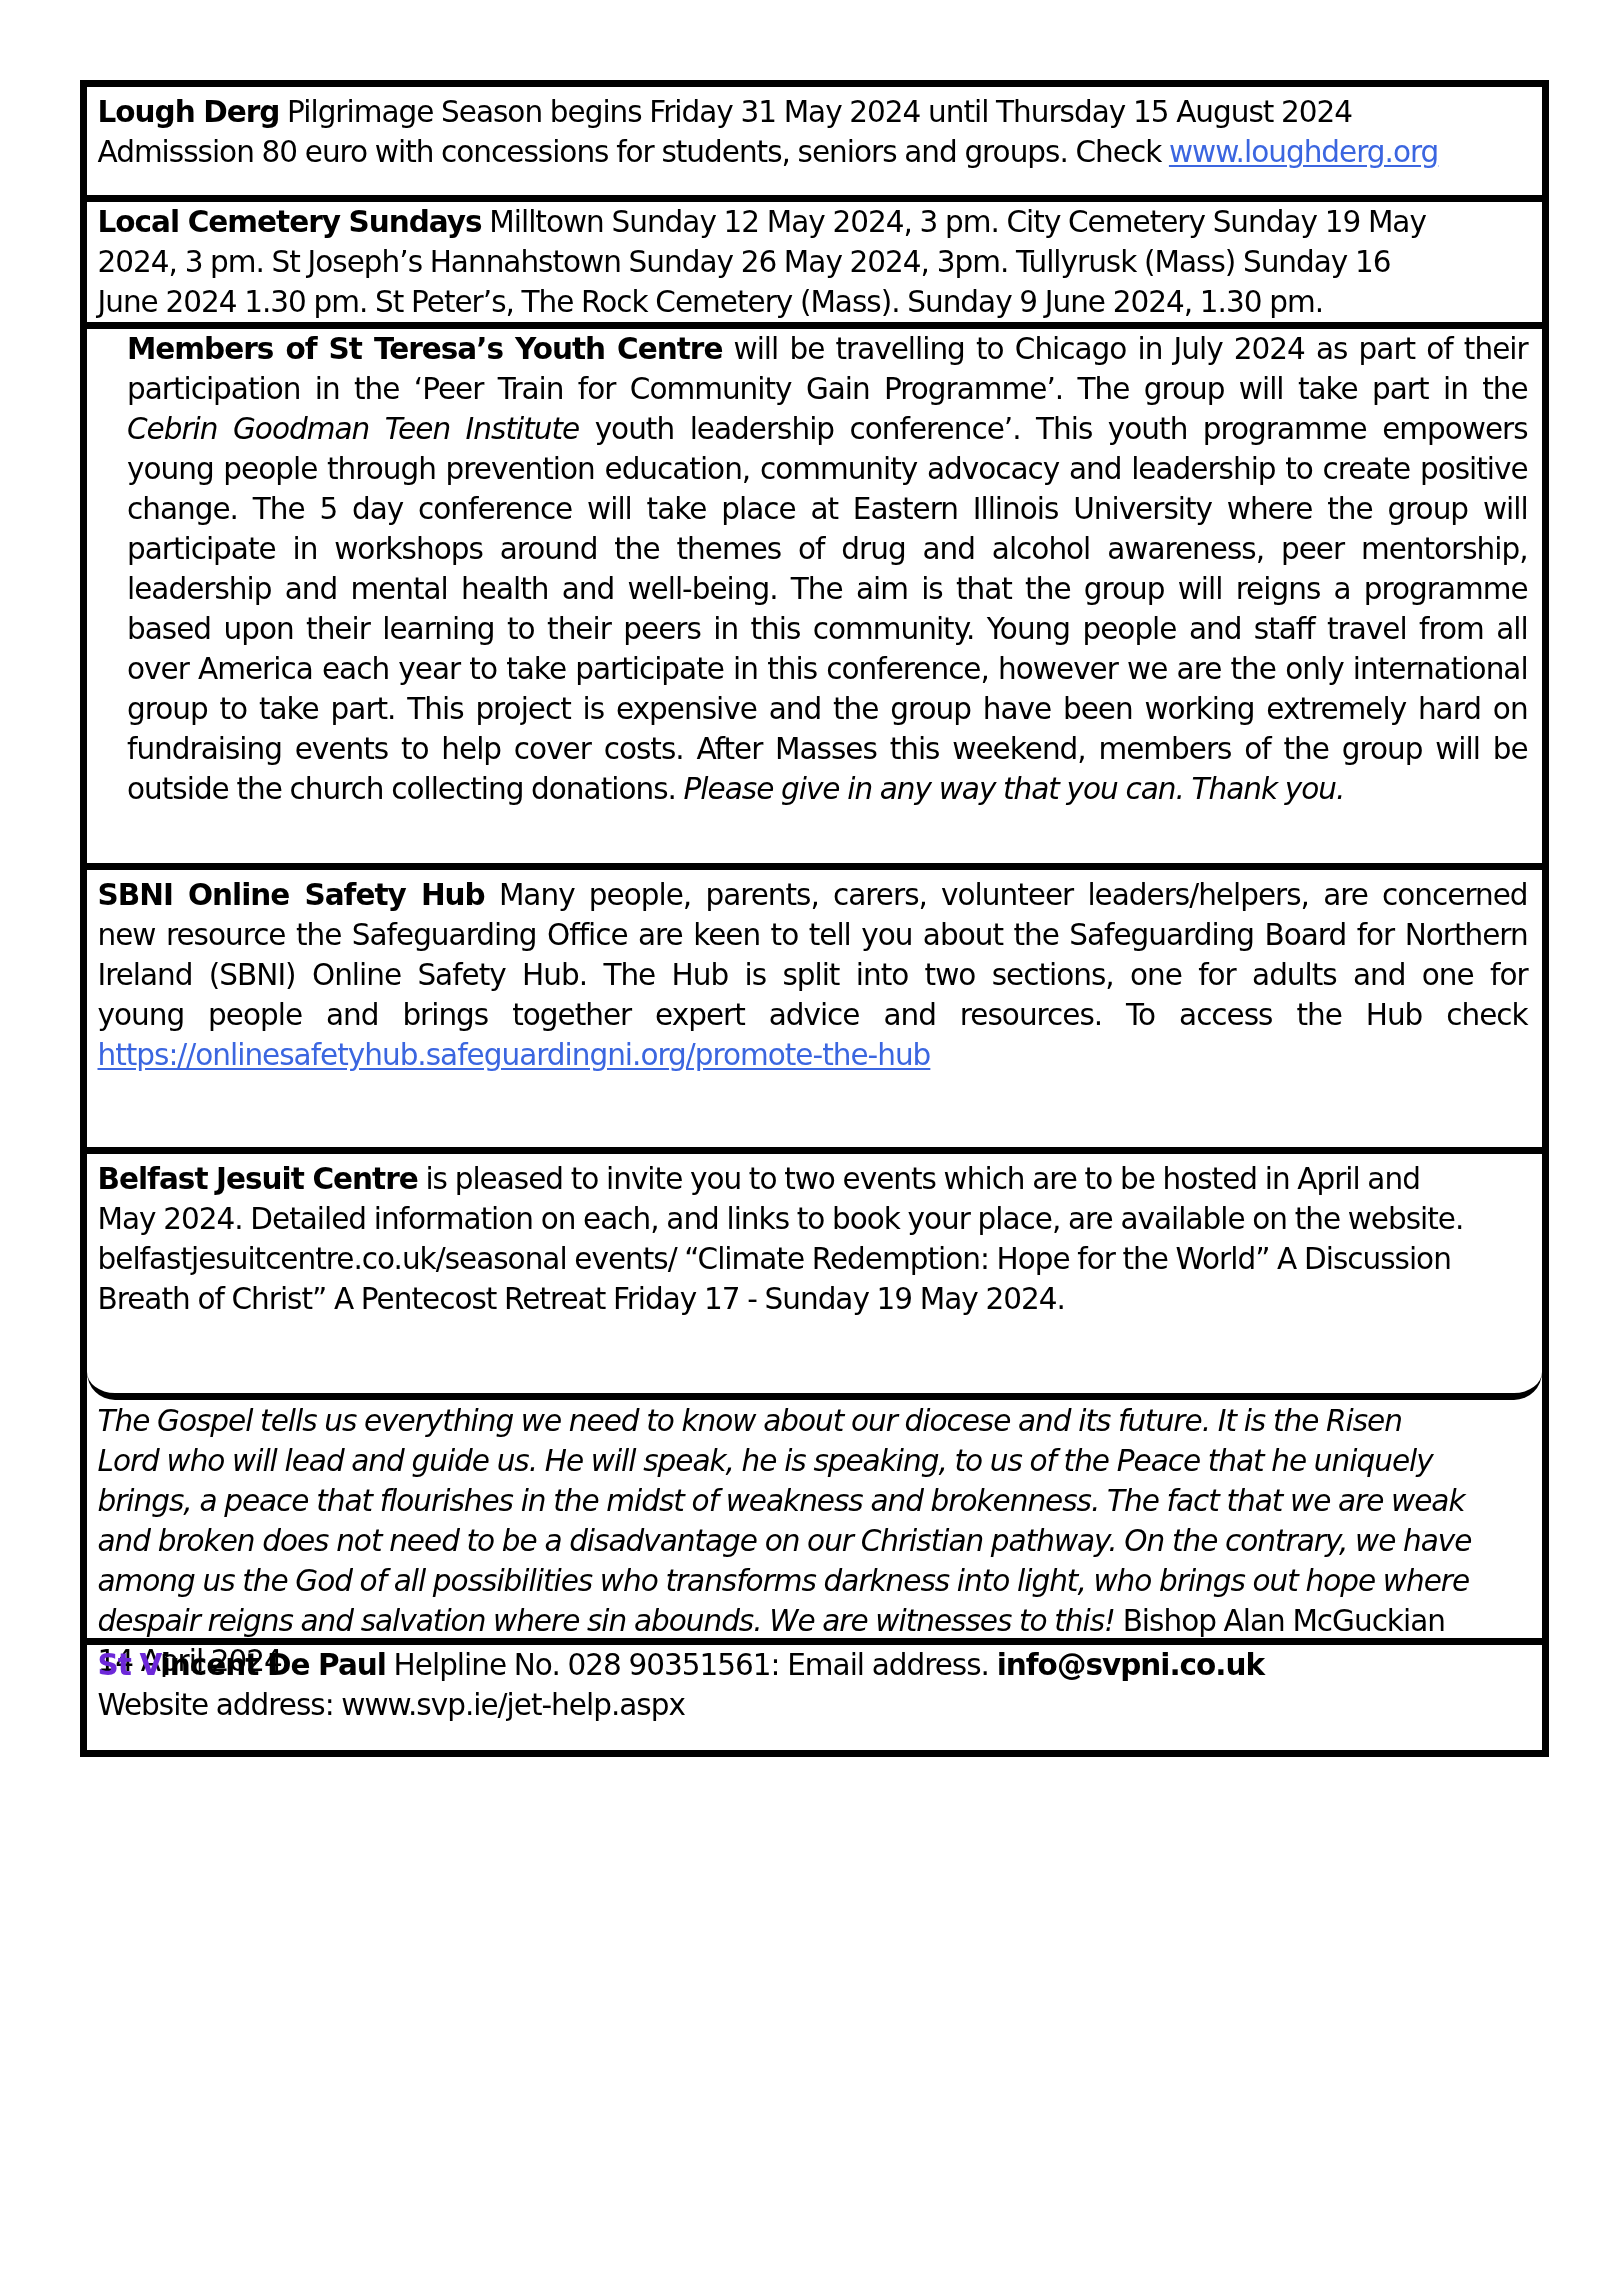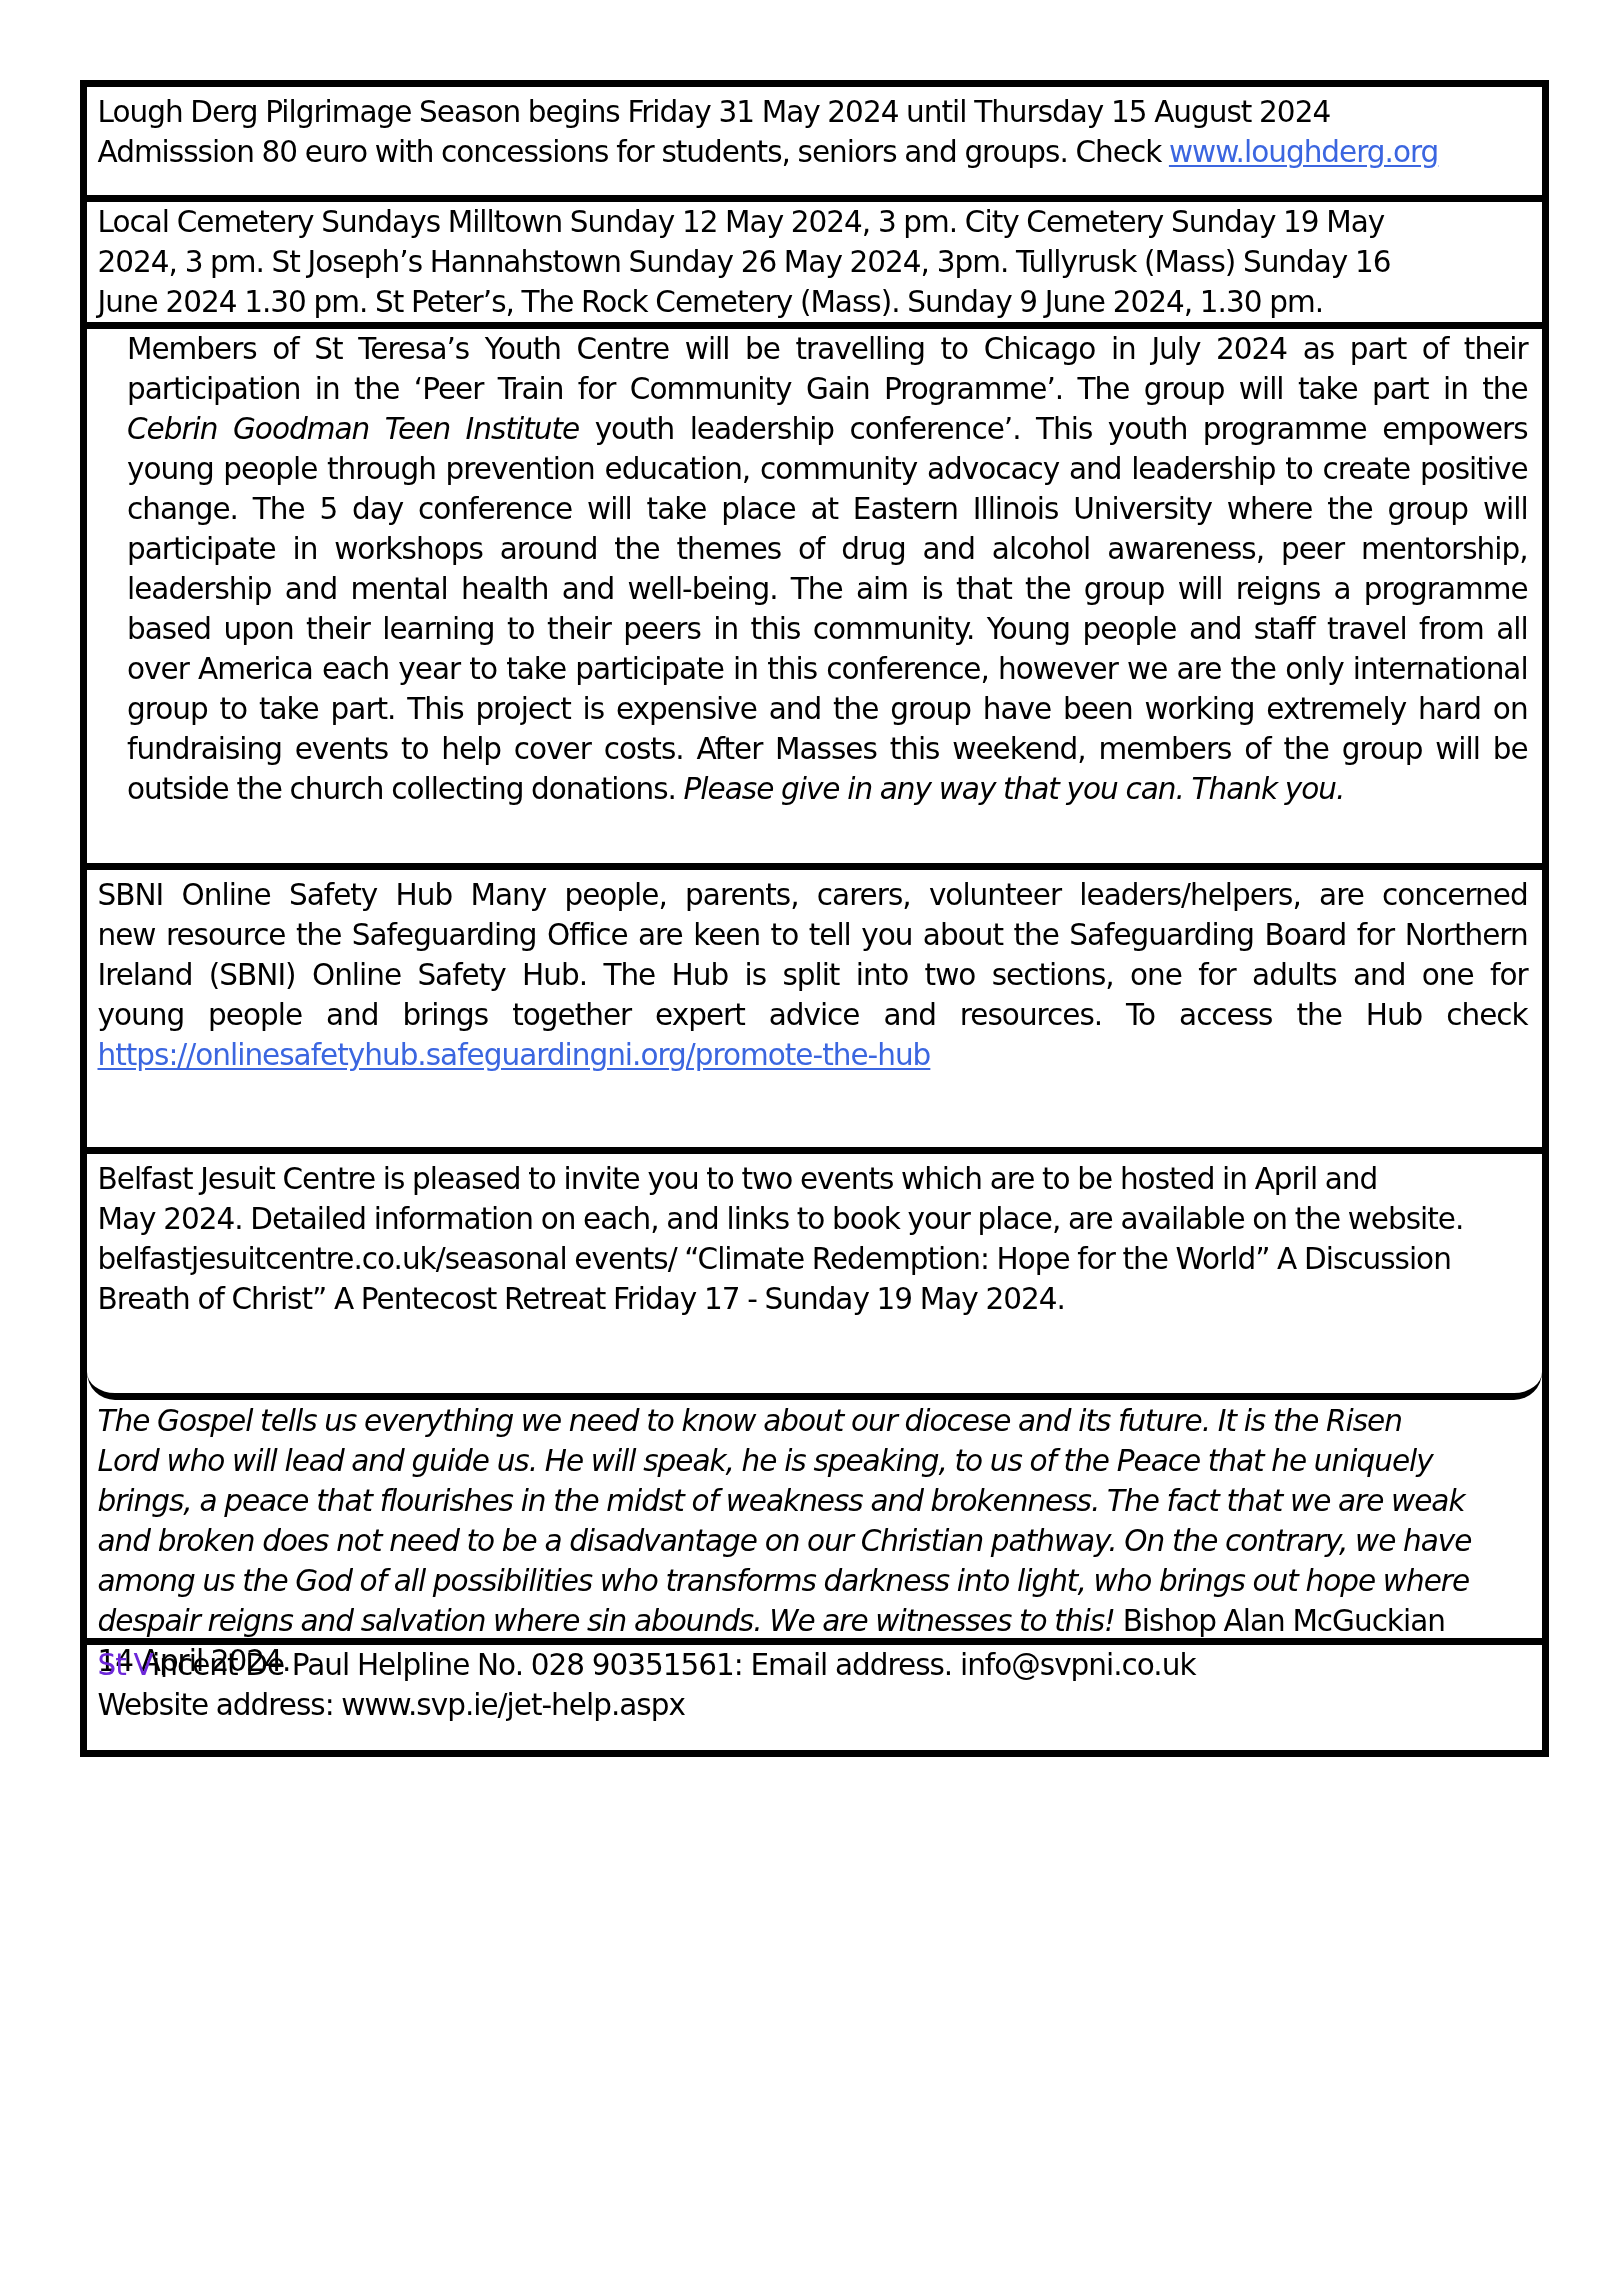--- a/index.html
+++ b/index.html
@@ -12,21 +12,21 @@
     position: relative; box-sizing: border-box;
     border-bottom: 7.9px solid #000;
     padding: 5.2px 14.4px 0 10.5px;
     font-family: "DejaVu Sans", sans-serif;
     font-size: 29.5px; line-height: 40px; color: #000;
     letter-spacing: -1px; word-spacing: -0.7px;
   }
   .row:last-child { border-bottom: none; }
   .line { display: block; white-space: nowrap; }
   .just { text-align: justify; text-align-last: justify; white-space: normal; }
-  .b { font-weight: normal; }
+  .b { font-weight: bold; }
   .i { font-style: italic; }
   .link { color: #3b66e0; text-decoration: underline; text-underline-offset: 2.6px; margin-top: 24px; }
   .grey { color: #6d28d9; }
   #r1 { height: 115px; }
   #r2 { height: 127px; padding-top: 0; }
   #r3 { height: 541px; padding-top: 0; padding-left: 40px; }
   #r4 { height: 284px; }
   #r5 { height: 246px; border-radius: 28px; }
   #r6 { height: 245px; padding-top: 1.3px; }
   #r7 { height: 105px; padding-top: 0; }

